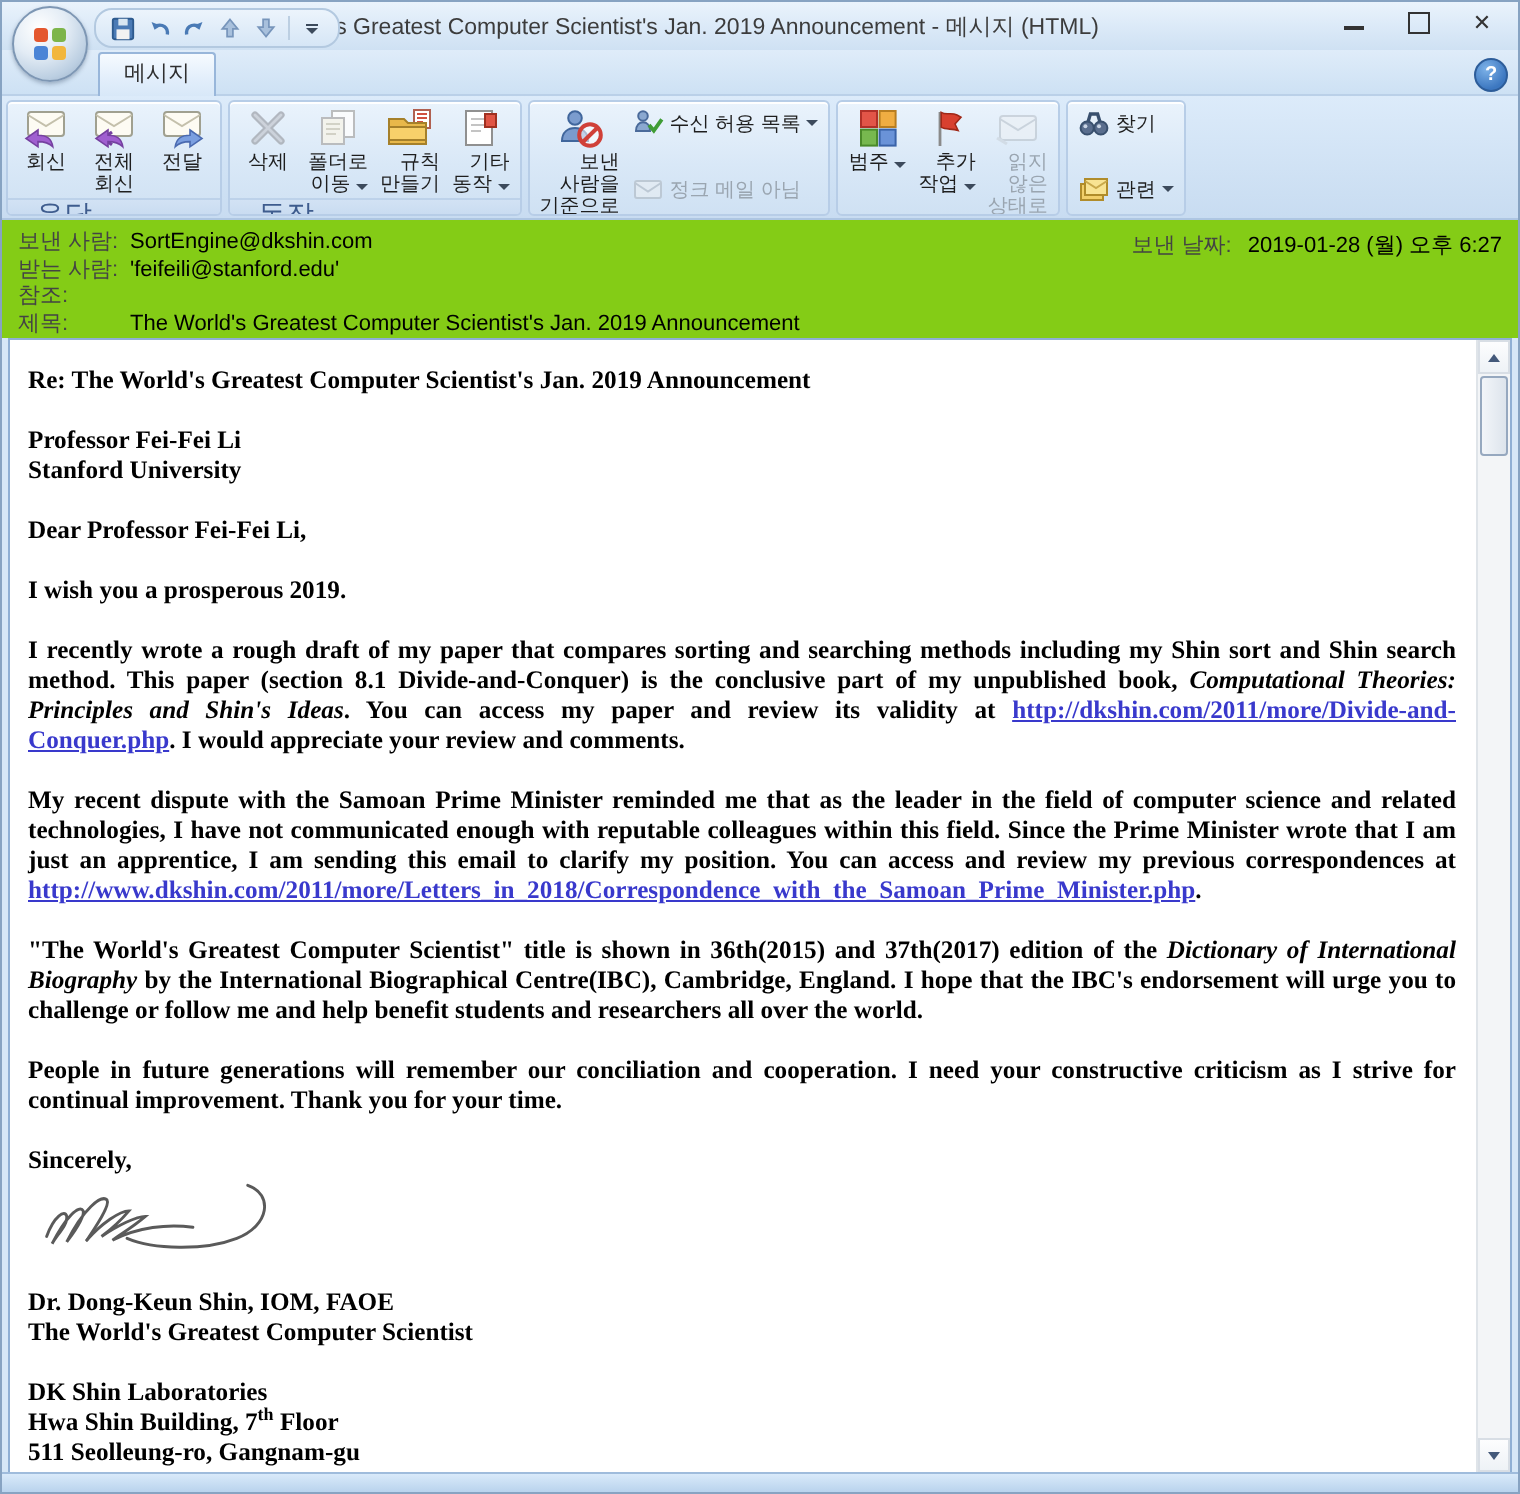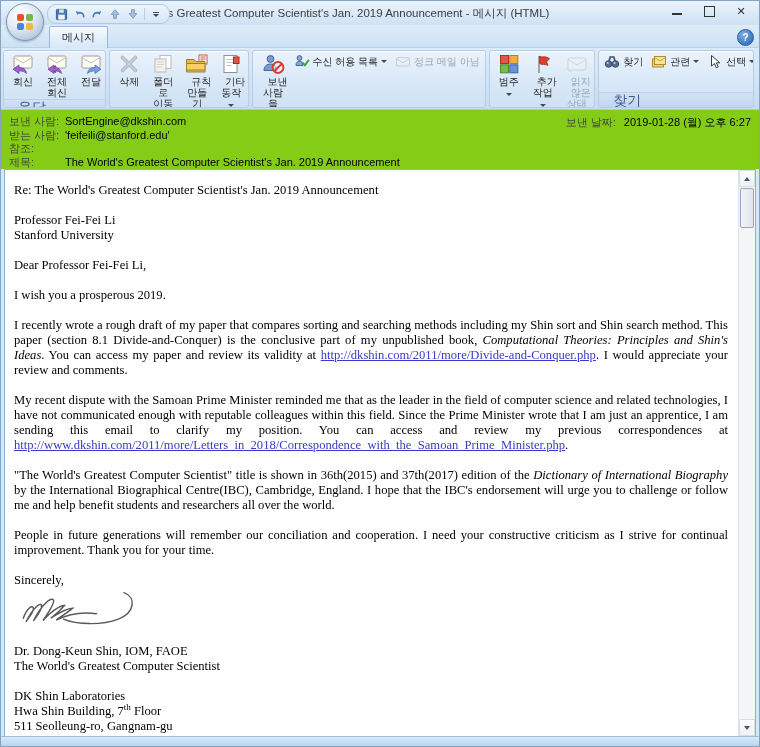--- a/index.html
+++ b/index.html
@@ -39,33 +39,33 @@
     background:linear-gradient(#d2e2f4,#c1d6ee);border-top:1px solid #bdd2ea;position:relative;padding:0 14px;white-space:nowrap;}
   .rbtn{display:flex;align-items:center;justify-content:flex-start;border-radius:2px;cursor:default;}
   .rbtn.large{flex-direction:column;text-align:center;padding:1px 3px 0 3px;min-width:28px;max-width:62px;}
   .rbtn.large .rlabel{font-size:10px;line-height:11px;color:#1e1e1e;margin-top:1px;display:flex;flex-direction:column;align-items:flex-end;}
   .rbtn.small{flex-direction:row;height:15px;padding:0 3px;gap:3px;}
   .rbtn.small .rlabel{font-size:10px;color:#1e1e1e;white-space:nowrap;}
   .rbtn .ricon{display:flex;align-items:center;justify-content:center;}
   .rbtn .caret{margin-top:1px;}
   .rbtn.small .caret{margin-top:0;}
   .rbtn.disabled .rlabel{color:#9aa5b0;}
-  .rstack{display:flex;justify-content:flex-start;gap:2px;padding-top:2px;}
+  .rstack{display:flex;flex-direction:column;justify-content:flex-start;gap:18px;padding-top:2px;}
   
   .headers{position:relative;height:59px;background:#84cc16;padding:5px 8px 0 8px;font-size:11px;box-sizing:border-box;}
   .hrow{display:flex;line-height:13.5px;}
   .hlabel{width:56px;color:#444;flex:none;}
   .hval{color:#000;white-space:nowrap;}
   .sentinfo{position:absolute;right:8px;top:5px;display:flex;gap:8px;}
   .sentinfo .hlabel{width:auto;text-align:center;}
   
   .bodywrap{position:absolute;left:3px;right:3px;top:168px;bottom:9px;background:#fff;border:1px solid #8fafd4;}
   .content{position:absolute;left:0;right:17px;top:0;bottom:0;overflow:hidden;padding:13px 10px 0 9px;
     font-family:"Liberation Serif",serif;font-size:12.6px;line-height:15px;color:#000;}
-  .para{margin:0 0 15px 0;}
+  .para{margin:0 0 15px 0;font-weight:bold;}
   .para:last-child{margin-bottom:0;}
   .para.justify .line{text-align:justify;}
   .content a{color:#3939cc;text-decoration:underline;}
   .content sup{font-size:9px;line-height:0;}
   .sig{margin:0 0 8px 2px;}
   
   .scrollbar{position:absolute;top:0;right:0;bottom:0;width:17px;background:#f3f5f7;border-left:1px solid #dfe4e9;box-sizing:border-box;}
   .sb-btn{position:absolute;left:0;right:0;height:17px;background:linear-gradient(#fdfdfe,#eef2f6);border:1px solid #d8dee5;box-sizing:border-box;display:flex;align-items:center;justify-content:center;}
   .sb-up{top:0;}.sb-down{bottom:0;}
   .tri-up{width:0;height:0;border-left:3.5px solid transparent;border-right:3.5px solid transparent;border-bottom:4.5px solid #44597a;}

